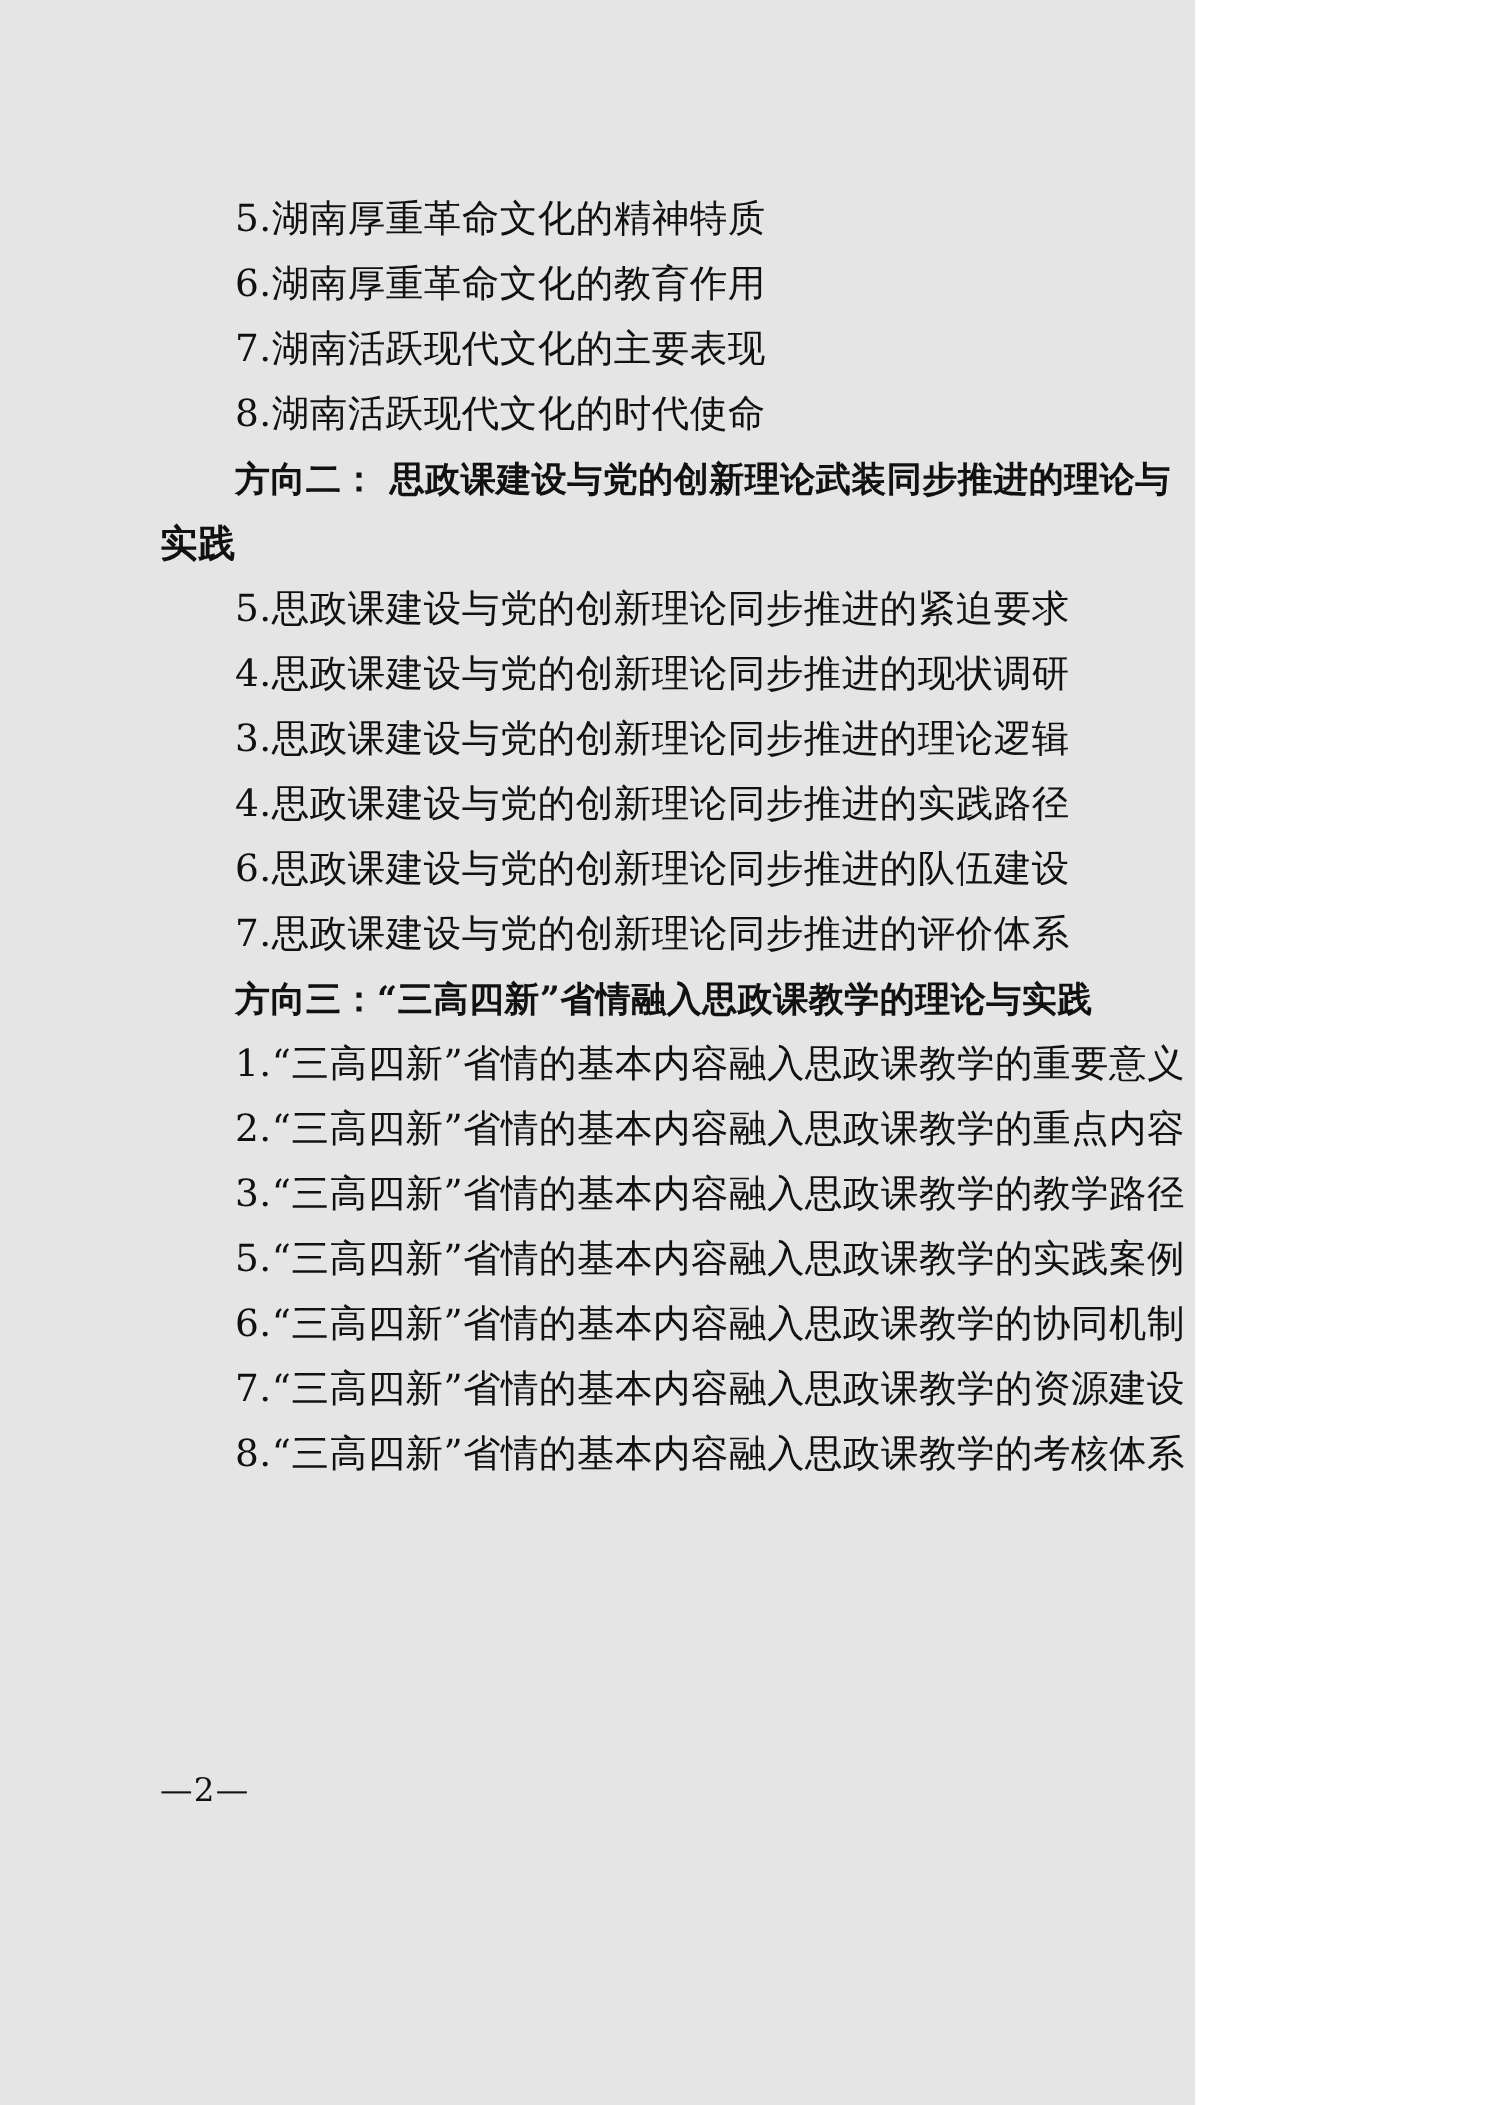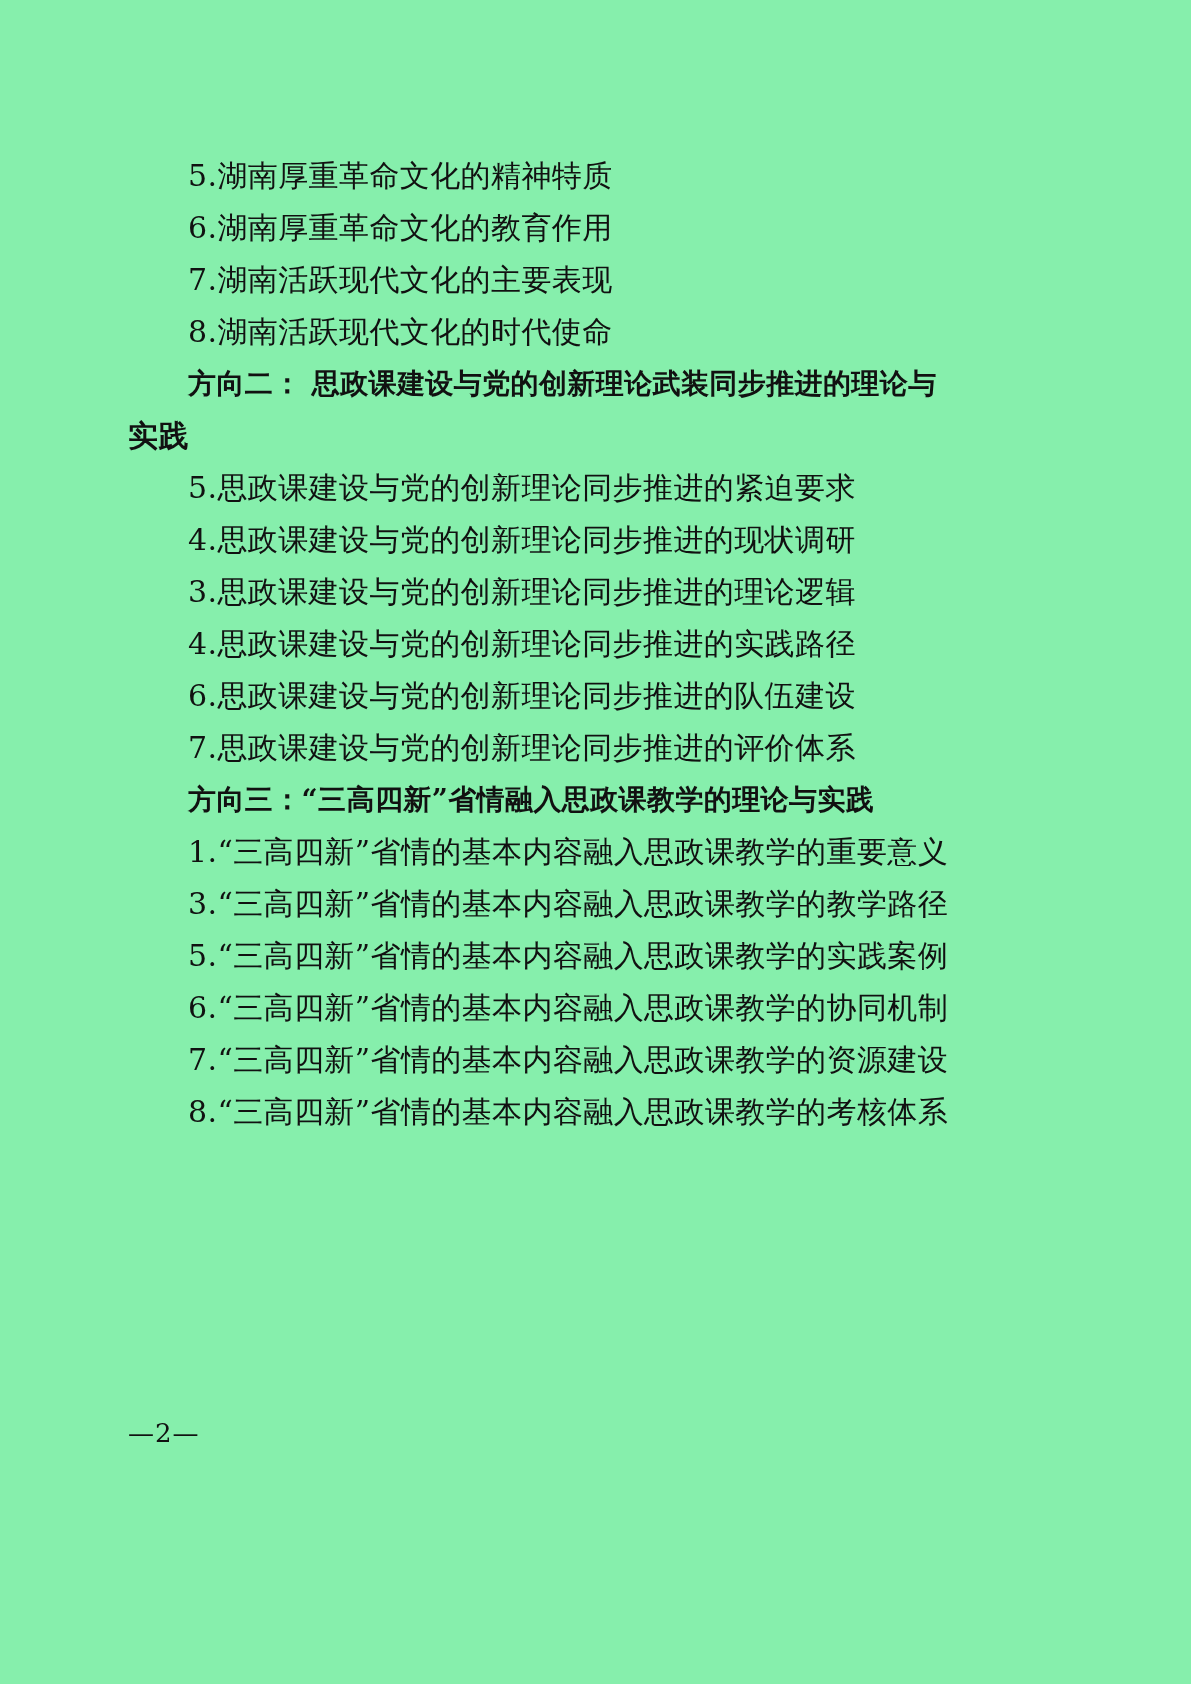--- a/index.html
+++ b/index.html
@@ -1,23 +1,23 @@
 <!DOCTYPE html>
 <html><head>
 <meta charset="utf-8">
 <style>
   html, body {
     margin: 0;
     padding: 0;
     background: #ffffff;
   }
   .page {
-    width: 1191px;
+    width: 956px;
     height: 1684px;
-    background: #86efac;
+    background: #e5e5e5;
     position: relative;
     box-sizing: border-box;
     font-family: "DejaVu Serif", "Liberation Serif", serif;
     color: #000000;
     overflow: hidden;
   }
   .content {
     position: absolute;
     left: 128px;
     top: 150px;
@@ -67,20 +67,21 @@
     <div class="line heading">方向二： 思政课建设与党的创新理论武装同步推进的理论与</div>
     <div class="line heading-cont">实践</div>
     <div class="line indent">5.思政课建设与党的创新理论同步推进的紧迫要求</div>
     <div class="line indent">4.思政课建设与党的创新理论同步推进的现状调研</div>
     <div class="line indent">3.思政课建设与党的创新理论同步推进的理论逻辑</div>
     <div class="line indent">4.思政课建设与党的创新理论同步推进的实践路径</div>
     <div class="line indent">6.思政课建设与党的创新理论同步推进的队伍建设</div>
     <div class="line indent">7.思政课建设与党的创新理论同步推进的评价体系</div>
     <div class="line heading">方向三：“三高四新”省情融入思政课教学的理论与实践</div>
     <div class="line indent">1.“三高四新”省情的基本内容融入思政课教学的重要意义</div>
+    <div class="line indent">2.“三高四新”省情的基本内容融入思政课教学的重点内容</div>
     <div class="line indent">3.“三高四新”省情的基本内容融入思政课教学的教学路径</div>
     <div class="line indent">5.“三高四新”省情的基本内容融入思政课教学的实践案例</div>
     <div class="line indent">6.“三高四新”省情的基本内容融入思政课教学的协同机制</div>
     <div class="line indent">7.“三高四新”省情的基本内容融入思政课教学的资源建设</div>
     <div class="line indent">8.“三高四新”省情的基本内容融入思政课教学的考核体系</div>
   </div>
   <div class="pagenum">—2—</div>
 </div>
 
 </body></html>

